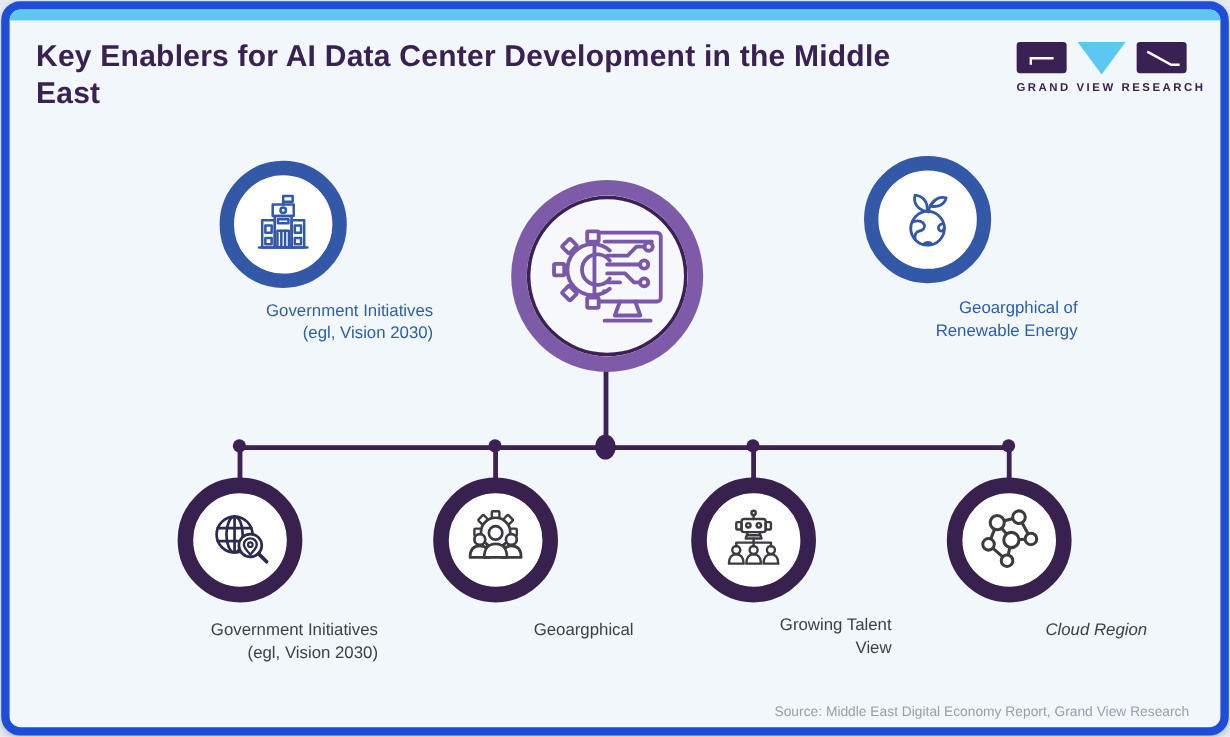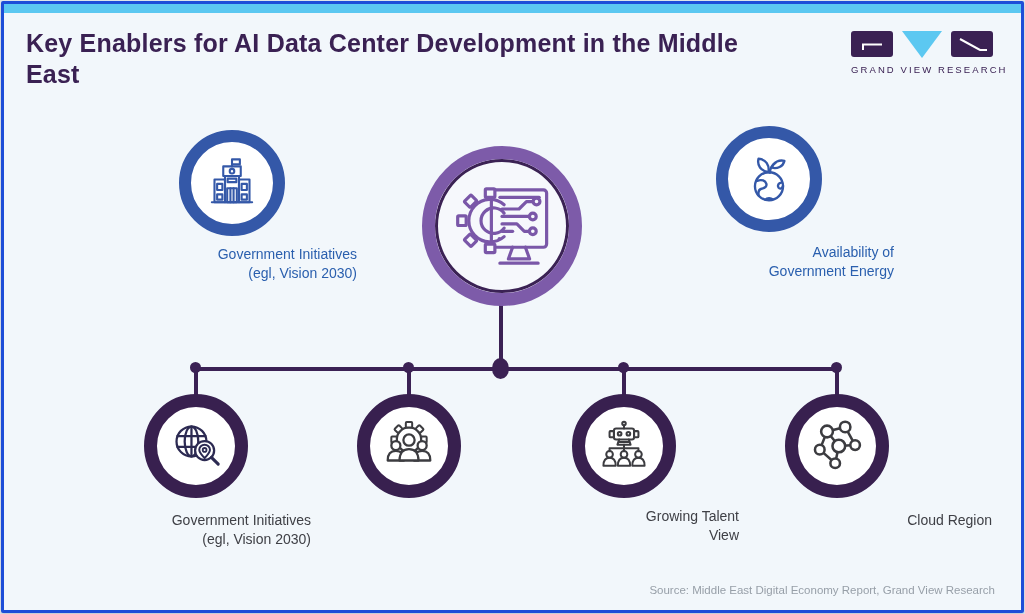--- a/index.html
+++ b/index.html
@@ -2,37 +2,37 @@
 <html><head>
 <meta charset="utf-8">
 <style>
   html,body{margin:0;padding:0;}
   body{
     width:1025px;height:614px;position:relative;overflow:hidden;
     background:#e3e9ee;
     font-family:"Liberation Sans", sans-serif;
   }
   .card{
-    position:absolute;inset:1px;border-radius:2px;
-    background:#f2f7fb;border:3px solid #1d4ed8;
+    position:absolute;inset:1px;border-radius:16px;
+    background:#f2f7fb;border:7px solid #1d4ed8;
     box-shadow:0 2px 4px rgba(30,40,60,.18);
     overflow:hidden;
     padding-left:39px;
   }
   .topbar{position:absolute;top:0;left:0;right:0;height:9px;background:#5cc8f1;}
   .title{
     position:absolute;left:22px;top:24px;width:730px;
     font-size:25px;line-height:31px;font-weight:bold;color:#3a2153;
     letter-spacing:.2px;
   }
   
   .logo{position:absolute;top:27px;right:28px;width:142px;text-align:center;}
   .logo-shapes{display:flex;align-items:flex-start;justify-content:space-between;height:27px;}
   .logo-text{
-    margin-top:6px;font-size:9.5px;font-weight:normal;letter-spacing:2.1px;
+    margin-top:6px;font-size:9.5px;font-weight:bold;letter-spacing:2.1px;
     color:#3a2153;white-space:nowrap;
   }
   
   .node{position:absolute;border-radius:50%;background:#ffffff;
         display:flex;align-items:center;justify-content:center;box-sizing:border-box;}
   .node-blue{width:106px;height:106px;border:12px solid #3458a8;}
   .node-dark{width:104px;height:104px;border:13px solid #38204f;}
   .node-center{
     width:160px;height:160px;border:13px solid #7d5ba9;background:#f6f8fc;
     box-shadow:inset 0 0 0 3px #3b2254;
@@ -143,22 +143,22 @@
       <circle cx="32" cy="40" r="15.5"></circle>
       <path d="M19 34 c5 -2 9 0 10 3 c1 3 -1.5 5 -4.5 5.5 c-3.5 0.5 -4.5 4 -4 7.5"></path>
       <path d="M45.5 36 c-3 0.5 -4.5 3 -3 5.5 c1.5 2 4.5 1 5 -2"></path>
       <path d="M28 55 c2 -2.5 6 -2.5 8 -0.5"></path>
       <path d="M33 25 c0 -4 2 -8 6 -11"></path>
       <path d="M31.5 24.5 C23 23 18.5 17 20.5 9.5 C29 10.5 32.5 17 31.5 24.5 Z"></path>
       <path d="M35 19.5 C37.5 13 43.5 10.5 49 12 C47.5 18.5 41 21 35 19.5 Z"></path>
     </svg>
   </div>
   <div class="label label-blue" style="left:640px;top:239px;width:250px;">
-    <span style="display:block">Availability of</span>
-    <span style="display:block">Government Energy</span>
+    <span style="display:block">Geoargphical of</span>
+    <span style="display:block">Renewable Energy</span>
   </div>
 
   <div class="node node-dark" style="left:140px;top:390px;">
     <svg width="58" height="58" viewBox="0 0 64 64" fill="none" stroke="#2c2a52" stroke-width="2.5" stroke-linecap="round" stroke-linejoin="round">
       <circle cx="27" cy="27" r="16.5"></circle>
       <ellipse cx="27" cy="27" rx="7.5" ry="16.5"></ellipse>
       <path d="M27 10.5 V43.5"></path>
       <path d="M11.5 21 H42.5"></path>
       <path d="M11.5 33 H32"></path>
       <circle cx="41.5" cy="37" r="10.5" fill="#ffffff"></circle>
@@ -205,20 +205,21 @@
         <circle cx="17.5" cy="31.5" r="5"></circle>
         <path d="M8.5 48 c0 -7 3.5 -10.5 9 -10.5 c5.5 0 9 3.5 9 10.5 Z"></path>
         <circle cx="46.5" cy="31.5" r="5"></circle>
         <path d="M37.5 48 c0 -7 3.5 -10.5 9 -10.5 c5.5 0 9 3.5 9 10.5 Z"></path>
         <circle cx="32" cy="25.5" r="6.2"></circle>
         <path d="M21.5 48 c0 -8.5 4.5 -12.5 10.5 -12.5 c6 0 10.5 4 10.5 12.5 Z"></path>
       </g>
     </svg>
   </div>
   <div class="label label-dark" style="left:290px;top:507px;width:230px;">
+    <span style="display:block">Geoargphical</span>
   </div>
 
   <div class="node node-dark" style="left:568px;top:390px;">
     <svg width="56" height="56" viewBox="0 0 64 64" fill="none" stroke="#3c3c40" stroke-width="2.3" stroke-linecap="round" stroke-linejoin="round">
       <circle cx="32" cy="6.2" r="2"></circle>
       <path d="M32 8.5 V12"></path>
       <rect x="20.5" y="12" width="23" height="12.5" rx="2.5"></rect>
       <rect x="15.5" y="15" width="5" height="7" rx="1"></rect>
       <rect x="43.5" y="15" width="5" height="7" rx="1"></rect>
       <circle cx="27" cy="18" r="2.1"></circle>
@@ -245,18 +246,18 @@
       <g fill="#ffffff">
         <circle cx="21" cy="16" r="6.5"></circle>
         <circle cx="41" cy="11" r="5.8"></circle>
         <circle cx="52" cy="31" r="5.3"></circle>
         <circle cx="13" cy="36" r="5.3"></circle>
         <circle cx="34" cy="32" r="7"></circle>
         <circle cx="30" cy="51" r="5.3"></circle>
       </g>
     </svg>
   </div>
-  <div class="label label-dark" style="left:758px;top:507px;width:230px;">
+  <div class="label label-dark" style="left:718px;top:507px;width:230px;font-style:italic;">
     <span style="display:block">Cloud Region</span>
   </div>
 
   <div class="source">Source: Middle East Digital Economy Report, Grand View Research</div>
 </div>
 
 </body></html>

